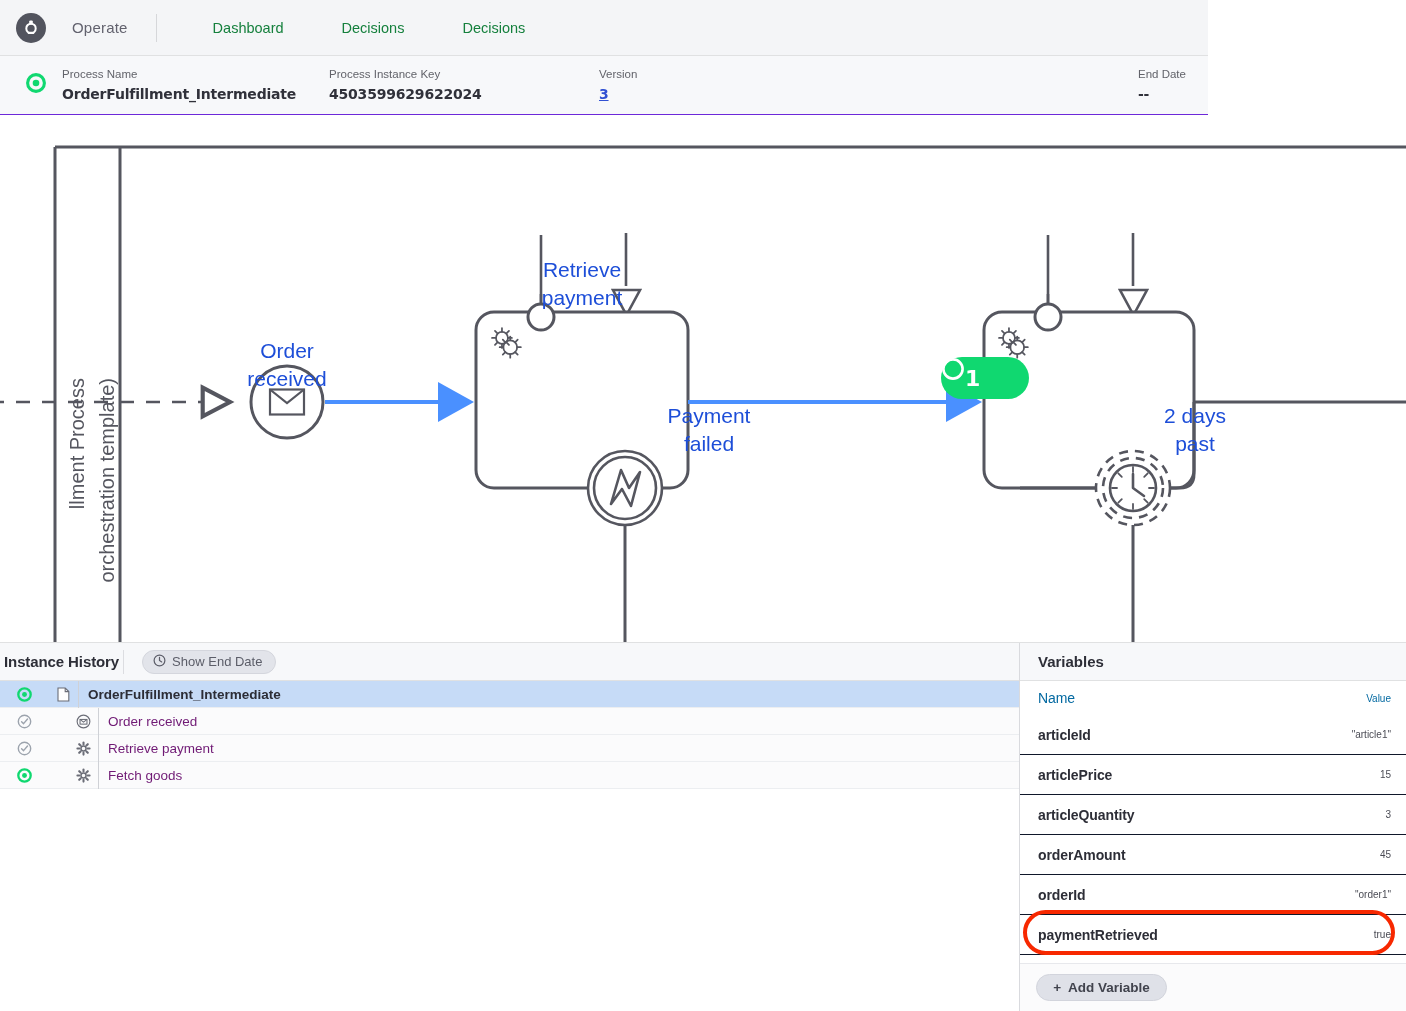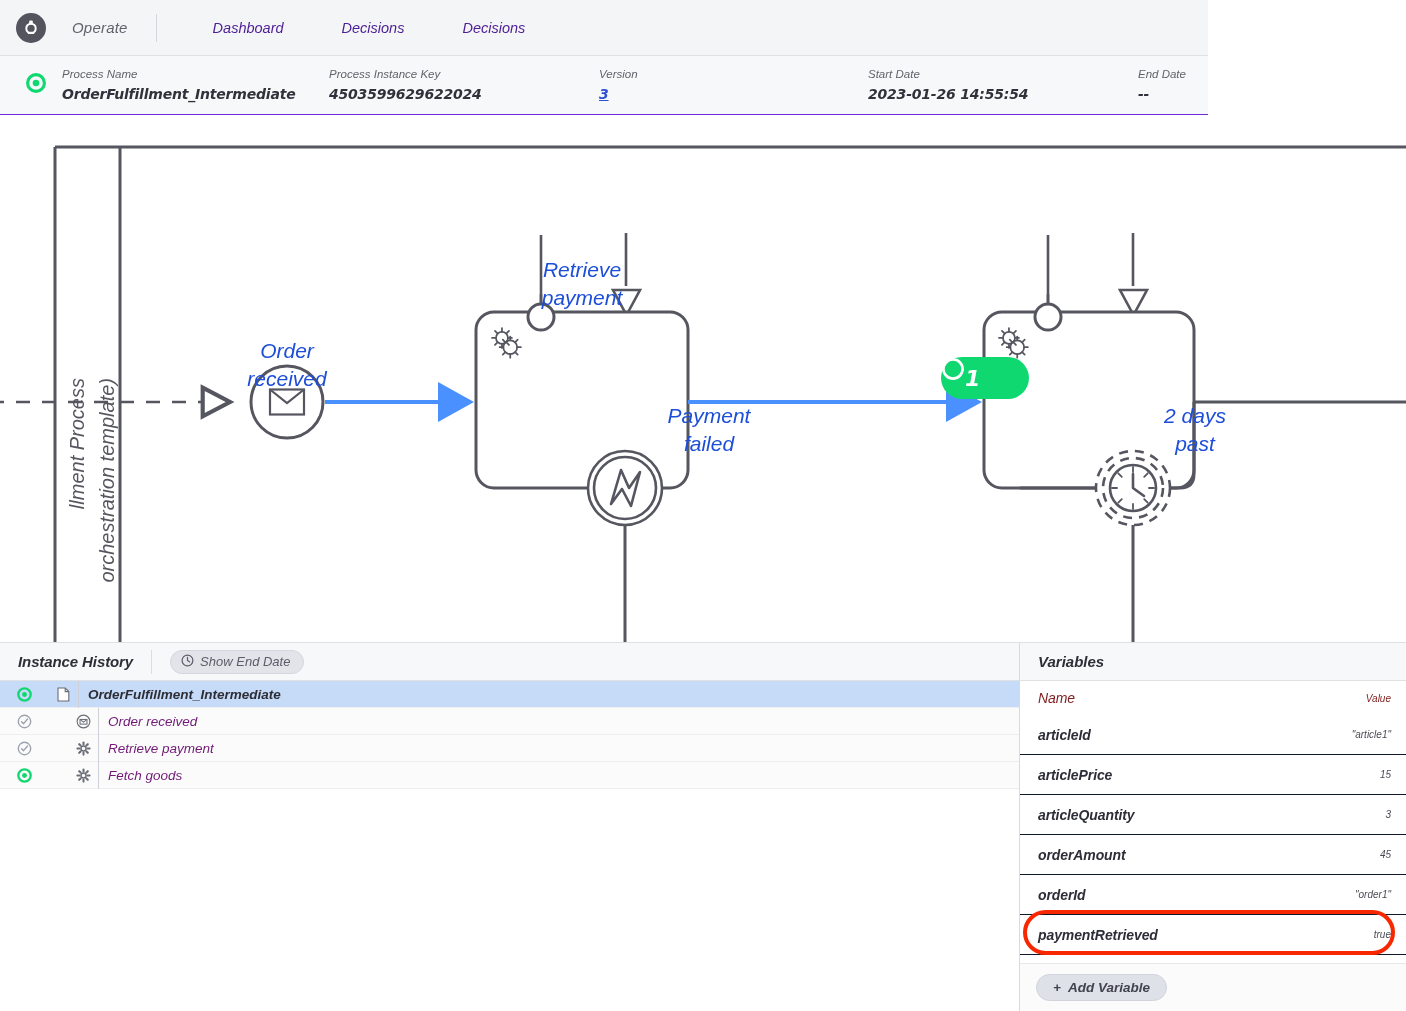--- a/index.html
+++ b/index.html
@@ -1,21 +1,21 @@
 <!DOCTYPE html>
 <html><head>
 <meta charset="utf-8">
 <style>
   * { box-sizing: border-box; margin: 0; padding: 0; }
   html, body {
     width: 1406px; height: 1011px;
     font-family: "Liberation Sans", sans-serif;
     background: #fff; overflow: hidden;
   }
-  #app { position: relative; width: 1208px; height: 1011px; font-style: italic; }
+  #app { position: relative; width: 1208px; height: 1011px; }
 
   
   .topnav {
     height: 56px; background: #f4f5f7;
     border-bottom: 1px solid #e0e1e2;
     display: flex; align-items: center; padding: 0 16px;
     position: relative;
   }
   .logo {
     width: 30px; height: 30px; border-radius: 50%;
@@ -23,21 +23,21 @@
     justify-content: center; flex: 0 0 auto;
   }
   .logo svg { display:block; }
   .brand {
     margin-left: 26px; font-size: 15px; color: #62626e; letter-spacing: .2px;
   }
   .navdiv {
     width: 1px; height: 28px; background: #d6d7da; margin-left: 28px;
   }
   .navitems { display: flex; align-items: center; margin-left: 36px; gap: 38px; }
-  .navitem { font-size: 14.5px; color: #4c1d95; cursor: pointer; padding-left: 20px; }
+  .navitem { font-size: 14.5px; color: #15803d; cursor: pointer; padding-left: 20px; }
 
   
   .inst-header {
     height: 59px; background: #f7f8fa;
     border-bottom: 1px solid #6d28d9;
     display: flex; align-items: center; position: relative;
   }
   .state-dot { position: absolute; left: 26px; top: 50%; transform: translateY(-50%); }
   .hcol { position: absolute; top: 11px; }
   .hcol .lbl { font-size: 11.5px; color: #62636a; line-height: 15px; }
@@ -67,21 +67,21 @@
   }
   .badge .cnt { color: #fff; font-size: 22px; font-weight: bold; font-family:"DejaVu Sans",sans-serif;}
 
   
   .bottom { position: absolute; left: 0; top: 643px; width: 1406px; height: 368px; display: flex; }
   .history { width: 1020px; background: #fff; border-right: 1px solid #d9dade; position: relative; }
   .hist-head {
     height: 38px; display: flex; align-items: center; background: #f7f8fa;
     border-bottom: 1px solid #e0e1e2;
   }
-  .hist-title { font-size: 15px; font-weight: bold; color: #2d2e37; padding: 0 18px; letter-spacing:-.1px;}
+  .hist-title { font-size: 15px; font-weight: bold; color: #2d2e37; padding: 0 4px; letter-spacing:-.1px;}
   .hsep { width: 1px; height: 24px; background: #dcdde1; }
   .pill {
     margin-left: 18px; height: 24px; border-radius: 12px; background: #e2e4ea;
     display: flex; align-items: center; gap: 6px; padding: 0 13px 0 10px;
     font-size: 13px; color: #5b5d68; cursor: pointer; border:1px solid #d4d6dd;
   }
   .hrow {
     height: 27px; display: flex; align-items: center; font-size: 13.5px;
     border-bottom: 1px solid #eceef1; position: relative;
   }
@@ -100,21 +100,21 @@
     border-bottom: 1px solid #e0e1e2; padding: 0 18px;
     font-size: 15px; font-weight: bold; color: #2d2e37;
   }
   .vrow {
     height: 40px; display: flex; align-items: center; justify-content: space-between;
     padding: 0 15px 0 18px; border-bottom: 1px solid #0f172a; position: relative;
   }
   .vrow .n { font-size: 14px; color: #2d2e37; font-weight: bold; letter-spacing:-.1px;}
   .vrow .v { font-size: 10px; color: #4b4c55; }
   .vrow.hdr { height: 34px; border-bottom: none; }
-  .vrow.hdr .n, .vrow.hdr .v { font-weight: normal; color: #7f1d1d; }
+  .vrow.hdr .n, .vrow.hdr .v { font-weight: normal; color: #0369a1; }
   .vrow.marked { }
   .mark-ellipse {
     position: absolute; left: 3px; top: -5px; width: 372px; height: 45px;
     border: 4px solid #f72800; border-radius: 24px; pointer-events: none; z-index: 3;
   }
   .addvar {
     margin: 10px 0 0 16px; height: 27px; width: 131px; border-radius: 14px;
     background: #dfe1e8; border: 1px solid #d2d4dc; display: flex; align-items: center;
     justify-content: center; gap: 7px; font-size: 13.5px; font-weight: bold;
     color: #41434d; cursor: pointer;
@@ -156,24 +156,20 @@
       <div class="lbl">Process Name</div>
       <div class="val">OrderFulfillment_Intermediate</div>
     </div>
     <div class="hcol" style="left:329px;">
       <div class="lbl">Process Instance Key</div>
       <div class="val">4503599629622024</div>
     </div>
     <div class="hcol" style="left:599px;">
       <div class="lbl">Version</div>
       <div class="val link">3</div>
-    </div>
-    <div class="hcol" style="left:868px;">
-      <div class="lbl">Start Date</div>
-      <div class="val">2023-01-26 14:55:54</div>
     </div>
     <div class="hcol" style="left:1138px;">
       <div class="lbl">End Date</div>
       <div class="val">--</div>
     </div>
   </div>
 
   <div class="canvas">
     <svg width="1406" height="527" viewBox="0 0 1406 527">
       <defs>

